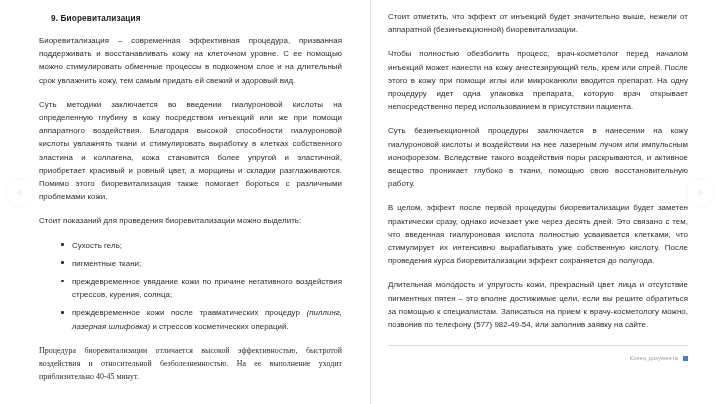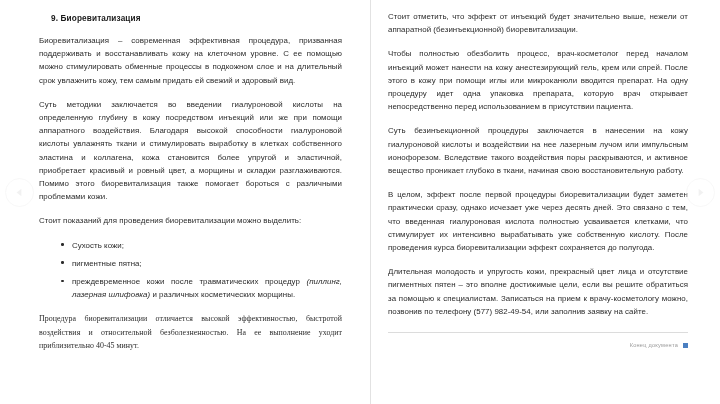--- a/index.html
+++ b/index.html
@@ -146,42 +146,45 @@
     <h2 class="heading">9. Биоревитализация</h2>
 
     <p class="para">Биоревитализация – современная эффективная процедура, призванная поддерживать и восстанавливать кожу на клеточном уровне. С ее помощью можно стимулировать обменные процессы в подкожном слое и на длительный срок увлажнить кожу, тем самым придать ей свежий и здоровый вид.</p>
 
     <p class="para">Суть методики заключается во введении гиалуроновой кислоты на определенную глубину в кожу посредством инъекций или же при помощи аппаратного воздействия. Благодаря высокой способности гиалуроновой кислоты увлажнять ткани и стимулировать выработку в клетках собственного эластина и коллагена, кожа становится более упругой и эластичной, приобретает красивый и ровный цвет, а морщины и складки разглаживаются. Помимо этого биоревитализация также помогает бороться с различными проблемами кожи.</p>
 
     <p class="para">Стоит показаний для проведения биоревитализации можно выделить:</p>
 
     <ul class="bullets">
       <li>
-        <span class="bullet-dot"></span><span>Сухость кожи;</span>
-      </li>
-      <li>
-        <span class="bullet-dot"></span><span>пигментные пятна;</span>
-      </li>
-      <li>
-        <span class="bullet-dot"></span><span>преждевременное кожи после травматических процедур </span><span class="it">(пиллинг, лазерная шлифовка)</span><span> и различных косметических морщины.</span>
+        <span class="bullet-dot"></span><span>Сухость гель;</span>
+      </li>
+      <li>
+        <span class="bullet-dot"></span><span>пигментные ткани;</span>
+      </li>
+      <li>
+        <span class="bullet-dot"></span><span>преждевременное увядание кожи по причине негативного воздействия стрессов, курения, солнца;</span>
+      </li>
+      <li>
+        <span class="bullet-dot"></span><span>преждевременное кожи после травматических процедур </span><span class="it">(пиллинг, лазерная шлифовка)</span><span> и стрессов косметических операций.</span>
       </li>
     </ul>
 
     <p class="para">Процедура биоревитализации отличается высокой эффективностью, быстротой воздействия и относительной безболезненностью. На ее выполнение уходит приблизительно 40-45 минут.</p>
   </div>
 
   <div class="page-divider"></div>
 
   <div class="page page-right">
 
     <p class="para">Стоит отметить, что эффект от инъекций будет значительно выше, нежели от аппаратной (безинъекционной) биоревитализации.</p>
 
     <p class="para">Чтобы полностью обезболить процесс, врач-косметолог перед началом инъекций может нанести на кожу анестезирующий гель, крем или спрей. После этого в кожу при помощи иглы или микроканюли вводится препарат. На одну процедуру идет одна упаковка препарата, которую врач открывает непосредственно перед использованием в присутствии пациента.</p>
 
-    <p class="para">Суть безинъекционной процедуры заключается в нанесении на кожу гиалуроновой кислоты и воздействии на нее лазерным лучом или импульсным ионофорезом. Вследствие такого воздействия поры раскрываются, и активное вещество проникает глубоко в ткани, начиная свою восстановительную работу.</p>
+    <p class="para">Суть безинъекционной процедуры заключается в нанесении на кожу гиалуроновой кислоты и воздействии на нее лазерным лучом или импульсным ионофорезом. Вследствие такого воздействия поры раскрываются, и активное вещество проникает глубоко в ткани, помощью свою восстановительную работу.</p>
 
     <p class="para">В целом, эффект после первой процедуры биоревитализации будет заметен практически сразу, однако исчезает уже через десять дней. Это связано с тем, что введенная гиалуроновая кислота полностью усваивается клетками, что стимулирует их интенсивно вырабатывать уже собственную кислоту. После проведения курса биоревитализации эффект сохраняется до полугода.</p>
 
     <p class="para">Длительная молодость и упругость кожи, прекрасный цвет лица и отсутствие пигментных пятен – это вполне достижимые цели, если вы решите обратиться за помощью к специалистам. Записаться на прием к врачу-косметологу можно, позвонив по телефону (577) 982-49-54, или заполнив заявку на сайте.</p>
 
     <div class="doc-end">
       <span class="doc-end-label">Конец документа</span>
       <span class="doc-end-marker"></span>
     </div>
   </div>

